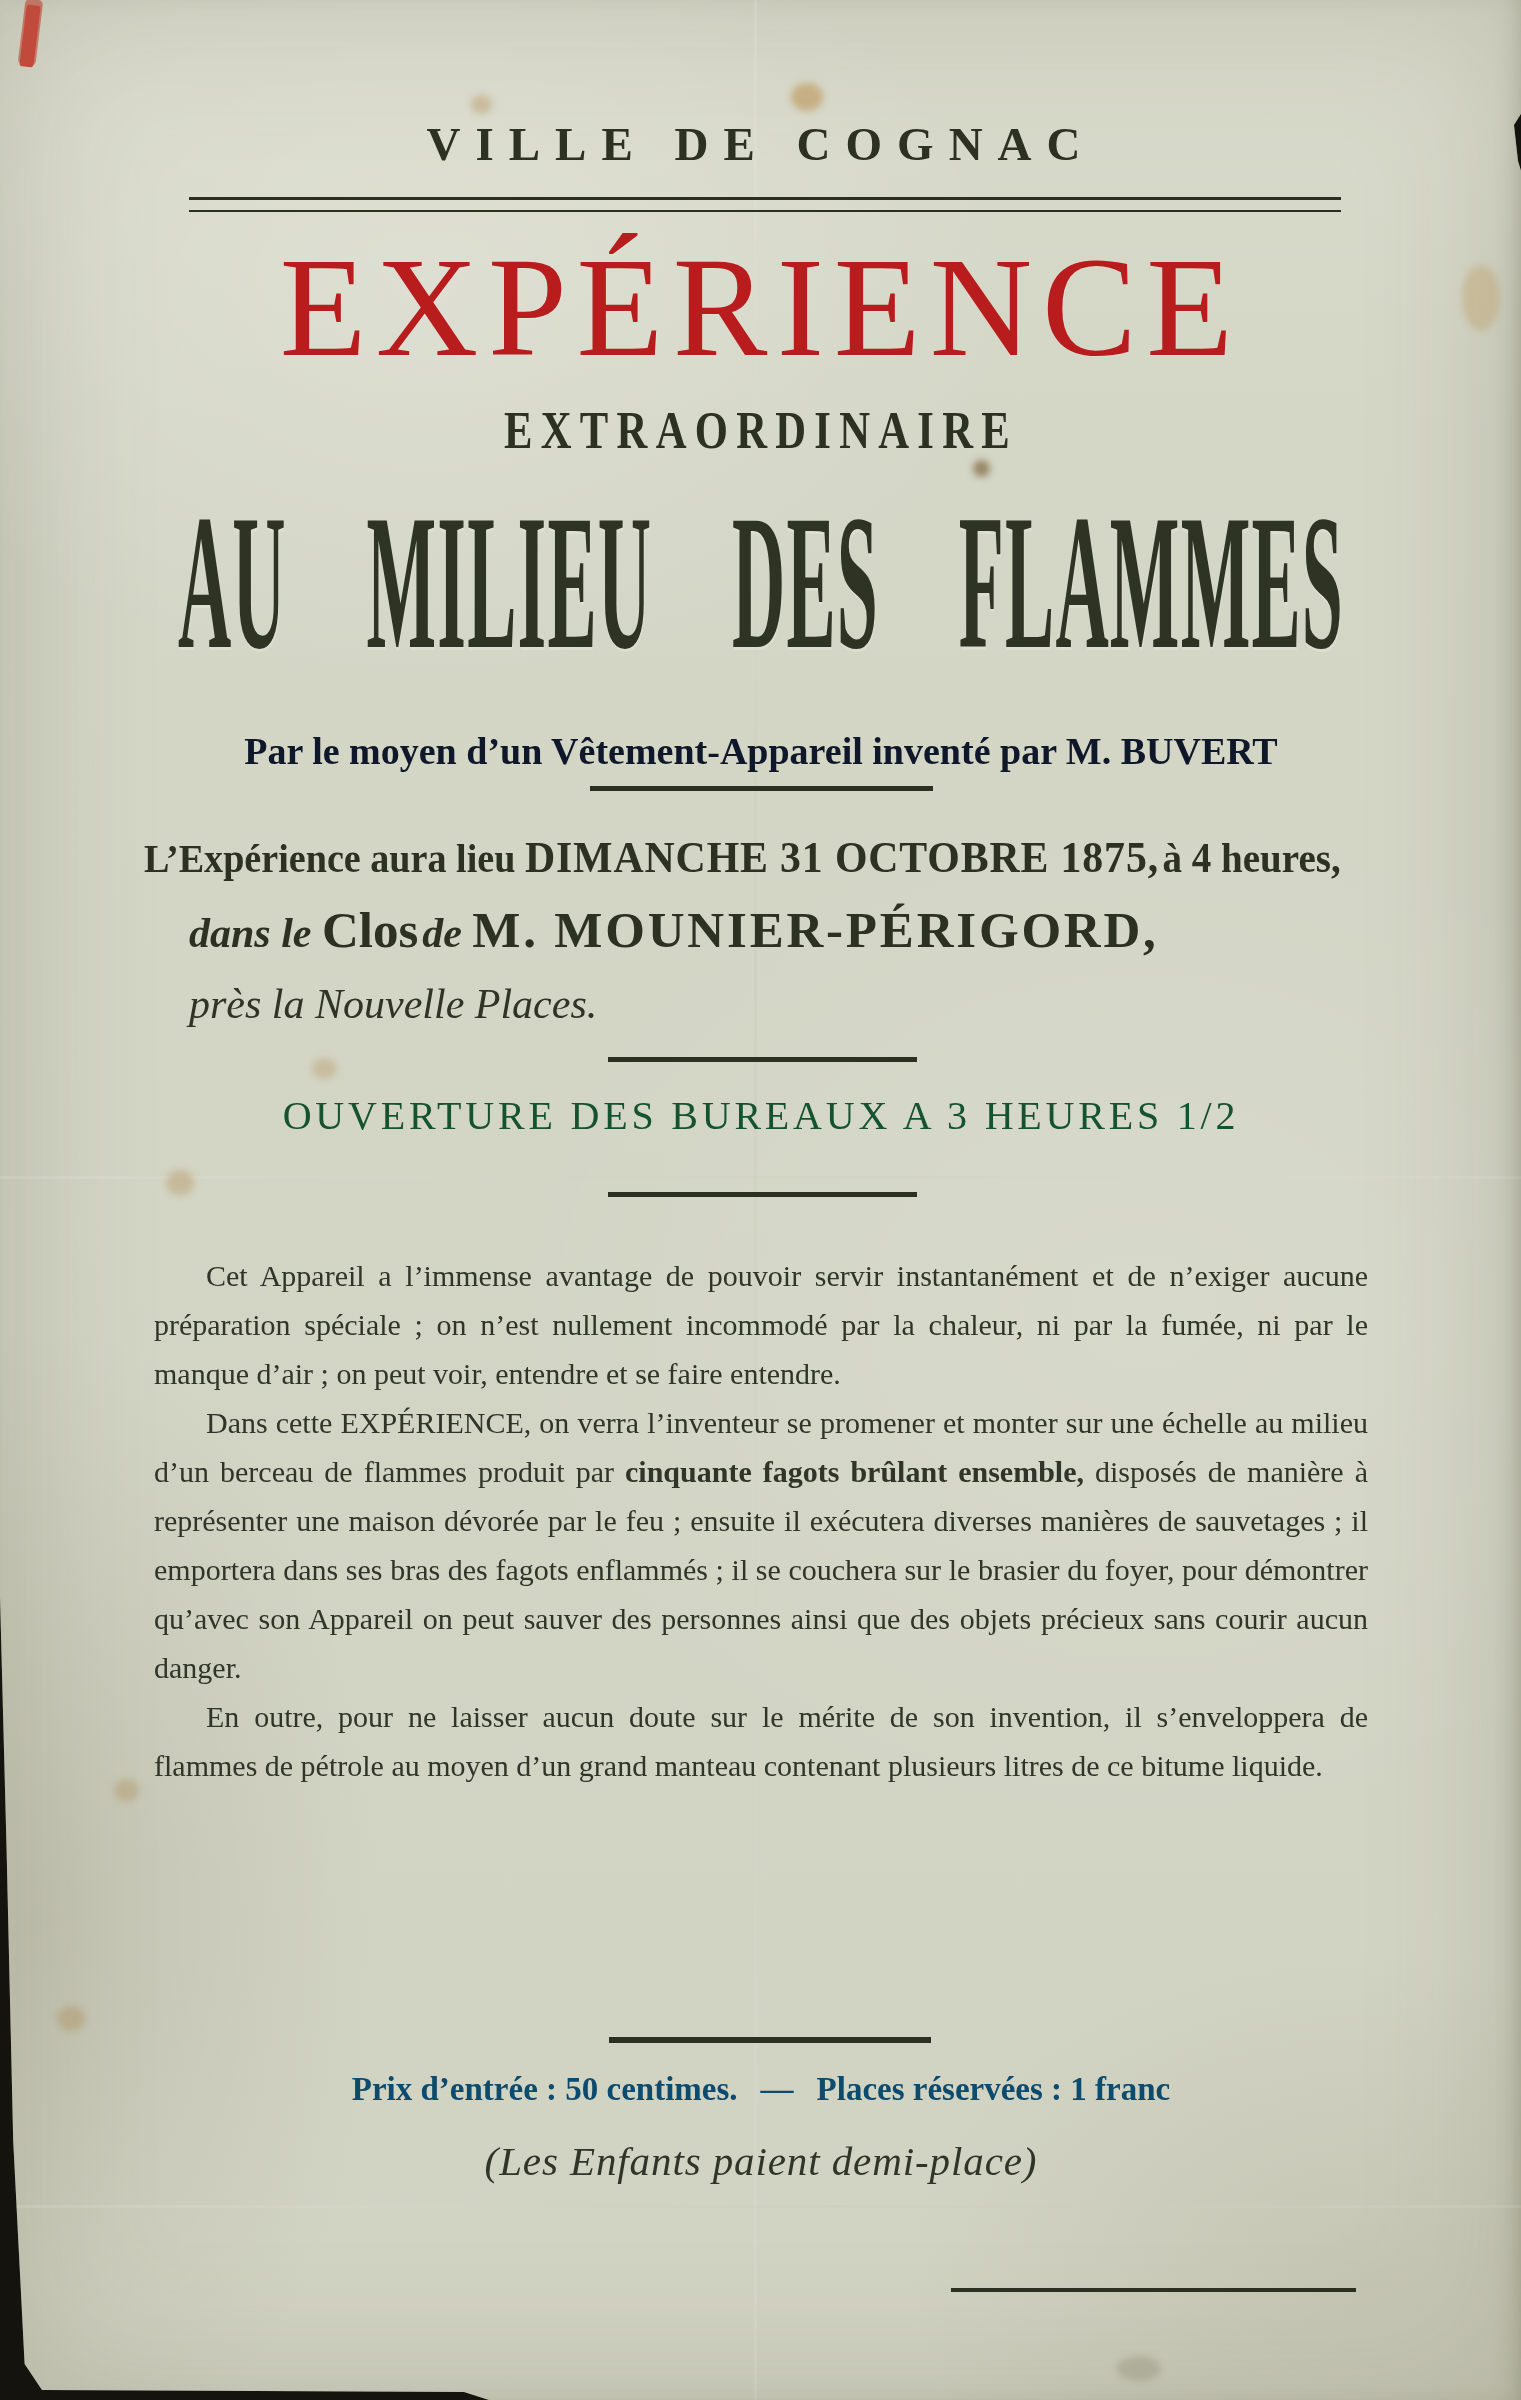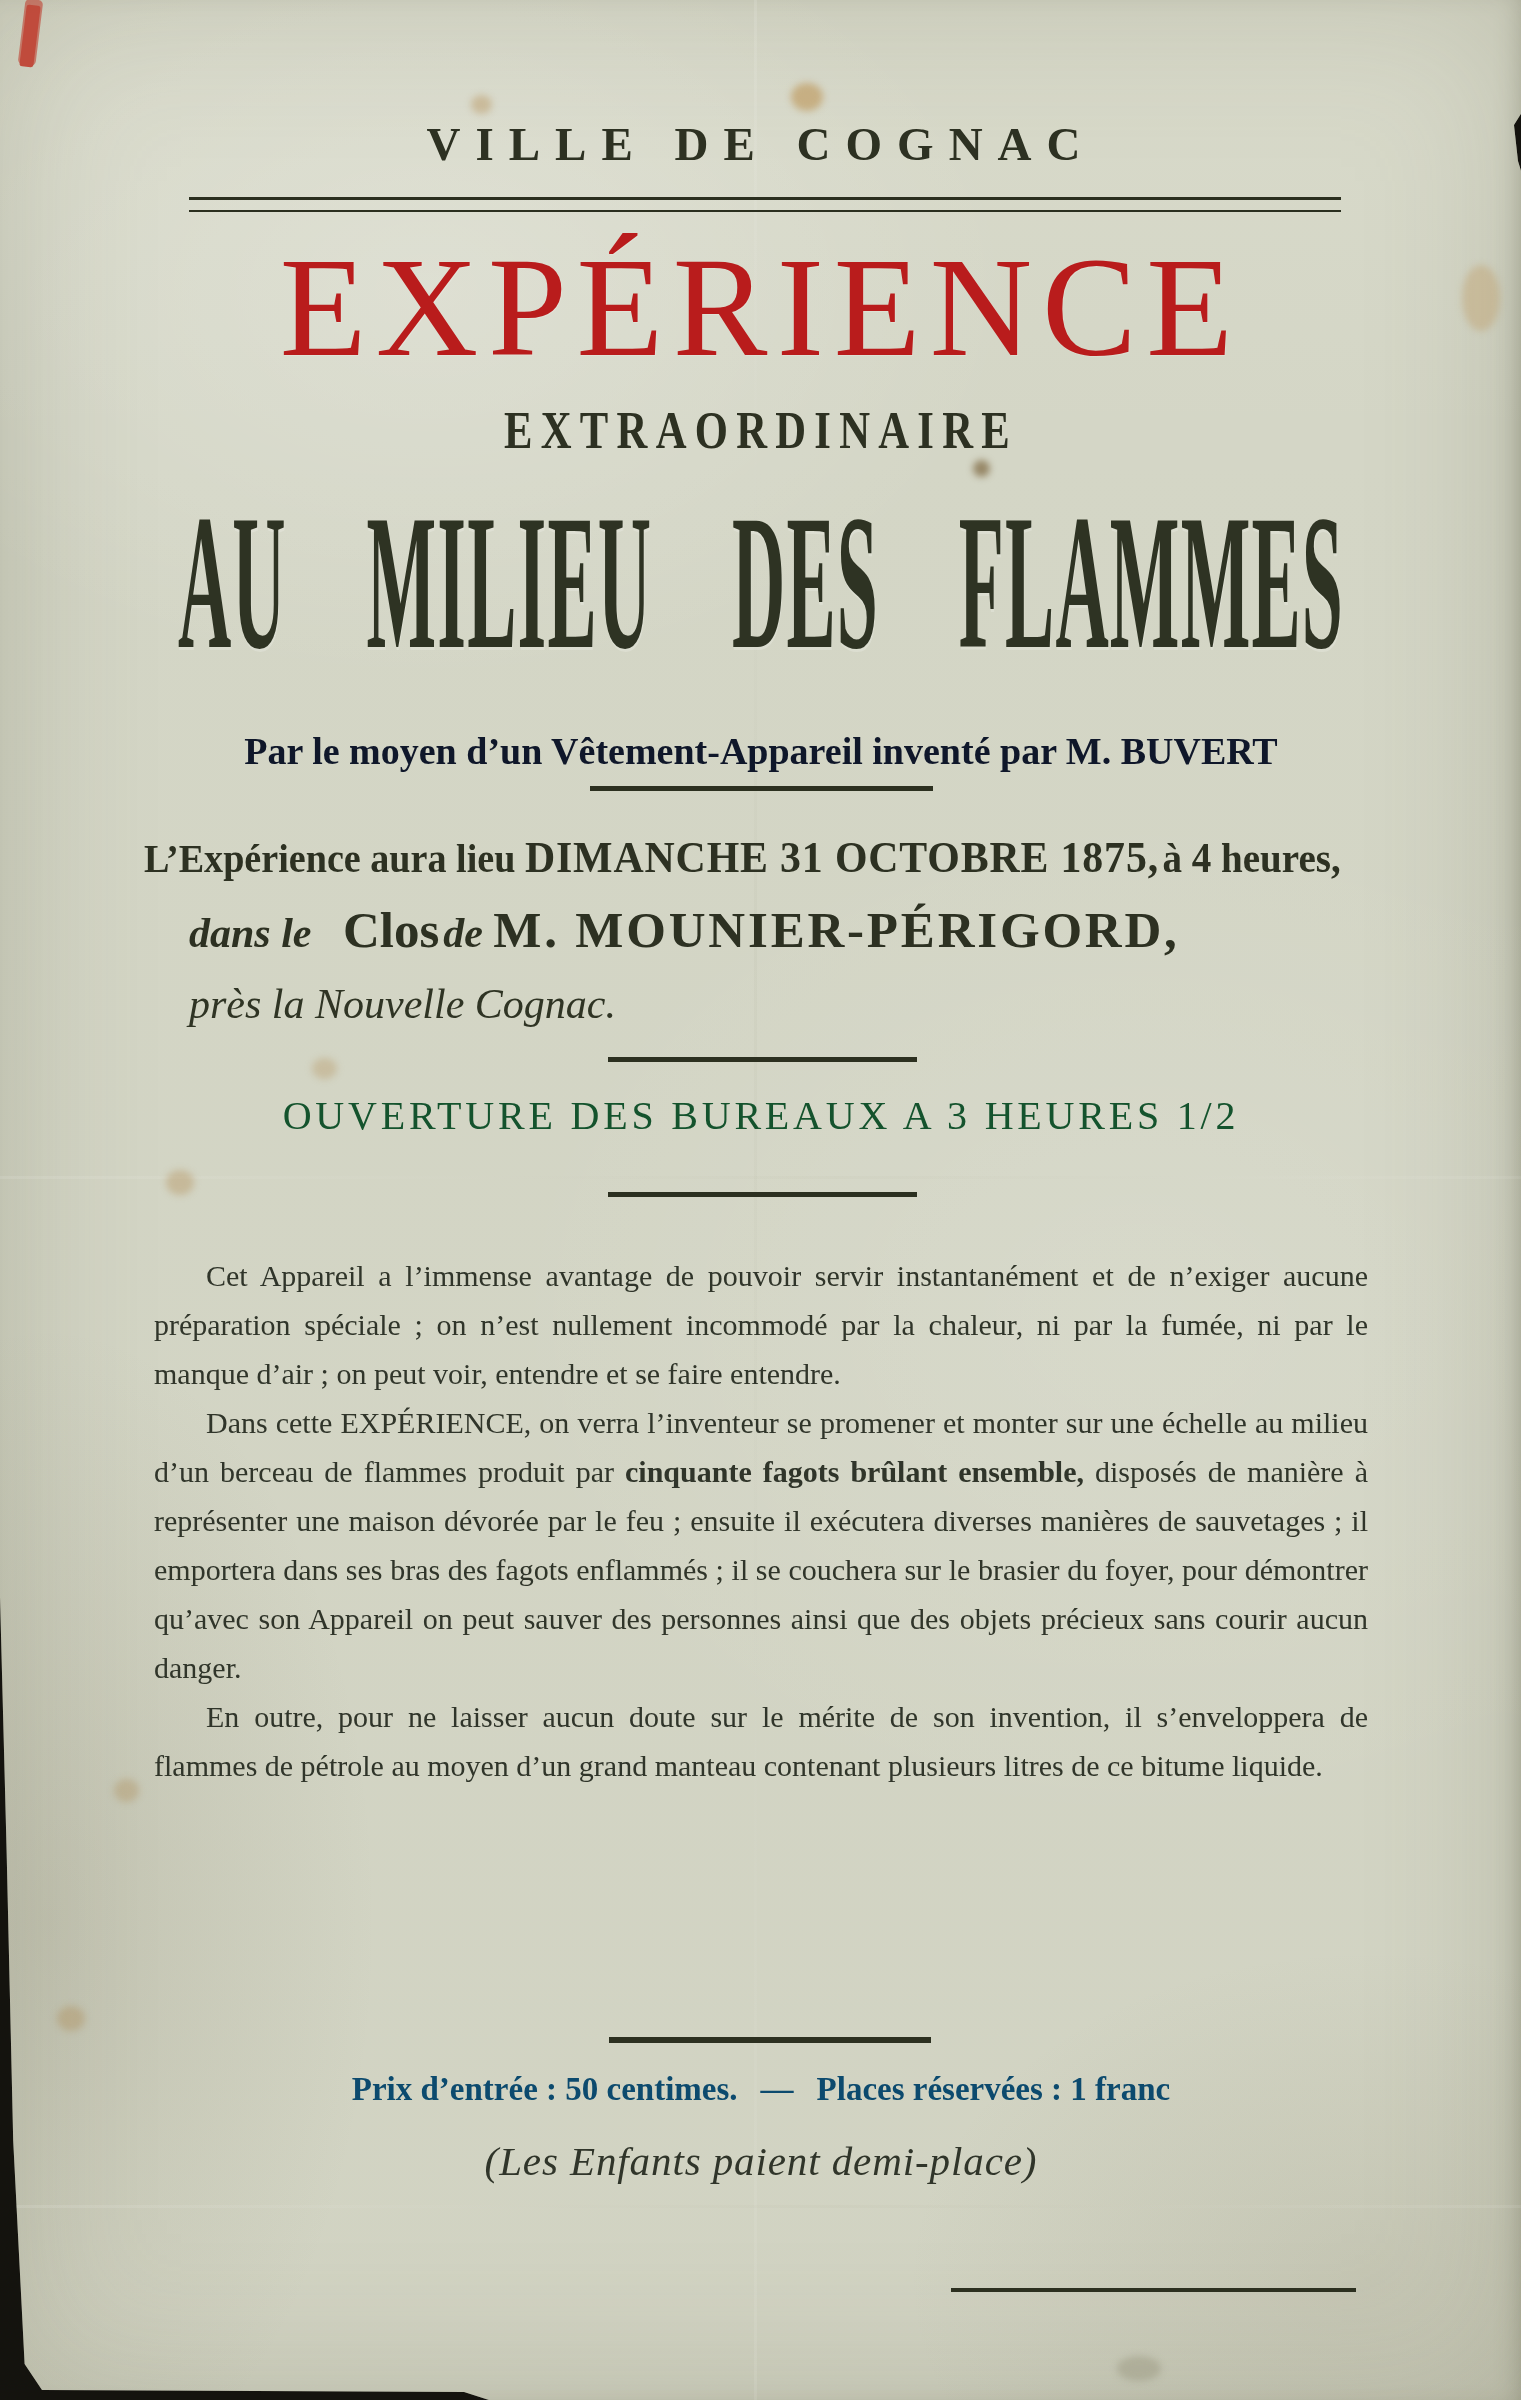--- a/index.html
+++ b/index.html
@@ -51,21 +51,21 @@
     transform:translate(-50%,-50%) scale(.62,1.62);letter-spacing:1.9px;
     text-shadow:0.9px 1.9px 0 rgba(255,255,255,.2);}
   .byline{top:708px;font-size:38px;font-weight:bold;color:#0f172a;margin-top:21px;}
   .event-line1{position:absolute;left:144px;top:831px;white-space:nowrap;transform:scaleX(.93);
     transform-origin:left center;color:#2d3122;}
   .ev-intro{font-size:41px;font-weight:bold;}
   .ev-date{font-size:45px;font-weight:bold;letter-spacing:0.9px;}
   .ev-time{font-size:42px;font-weight:bold;}
   .event-line2{position:absolute;left:189px;top:901px;white-space:nowrap;color:#2d3122;}
   .venue-pre{font-size:42px;font-style:italic;font-weight:bold;}
-  .venue-clos{font-size:51px;font-weight:bold;margin-left:21px;}
+  .venue-clos{font-size:51px;font-weight:bold;}
   .venue-name{font-size:51px;font-weight:bold;letter-spacing:2.8px;}
   .event-line3{position:absolute;left:189px;top:980px;font-size:42px;font-style:italic;
     font-weight:500;color:#2f3424;}
   .opening{top:1092px;font-size:40px;letter-spacing:3.8px;color:#14532d;}
   .body-block{position:absolute;left:154px;top:1251px;width:1214px;font-size:30px;line-height:49px;
     text-align:justify;color:#30352a;}
   .body-block p{margin:0;text-indent:52px;}
   .price{top:2071px;font-size:33px;font-weight:bold;color:#0c4a6e;white-space:nowrap;}
   .price .dash{display:inline-block;margin:0 23px;}
   .children{top:2137px;font-size:41px;font-style:italic;color:#30352a;letter-spacing:0.9px;}
@@ -115,21 +115,21 @@
       <span class="ev-intro">L’Expérience aura lieu </span>
       <span class="ev-date">DIMANCHE 31 OCTOBRE 1875,</span>
       <span class="ev-time"> à 4 heures,</span>
     </div>
     <div class="event-line2">
       <span class="venue-pre">dans le </span>
       <span class="venue-clos">Clos</span>
       <span class="venue-pre"> de </span>
       <span class="venue-name">M. MOUNIER-PÉRIGORD,</span>
     </div>
-    <div class="event-line3">près la Nouvelle Cognac.</div>
+    <div class="event-line3">près la Nouvelle Places.</div>
 
     <div class="rule" style="left:608px;top:1057px;width:309px;height:4.7px;"></div>
     <div class="center opening">OUVERTURE DES BUREAUX A 3 HEURES 1/2</div>
     <div class="rule" style="left:608px;top:1192px;width:309px;height:4.7px;"></div>
 
     <div class="body-block">
       <p>Cet Appareil a l’immense avantage de pouvoir servir instantanément et de n’exiger aucune préparation spéciale ; on n’est nullement incommodé par la chaleur, ni par la fumée, ni par le manque d’air ; on peut voir, entendre et se faire entendre.</p>
       <p><span>Dans cette EXPÉRIENCE, on verra l’inventeur se promener et monter sur une échelle au milieu d’un berceau de flammes produit par </span><b>cinquante fagots brûlant ensemble,</b><span> disposés de manière à représenter une maison dévorée par le feu ; ensuite il exécutera diverses manières de sauvetages ; il emportera dans ses bras des fagots enflammés ; il se couchera sur le brasier du foyer, pour démontrer qu’avec son Appareil on peut sauver des personnes ainsi que des objets précieux sans courir aucun danger.</span></p>
       <p>En outre, pour ne laisser aucun doute sur le mérite de son invention, il s’enveloppera de flammes de pétrole au moyen d’un grand manteau contenant plusieurs litres de ce bitume liquide.</p>
     </div>

